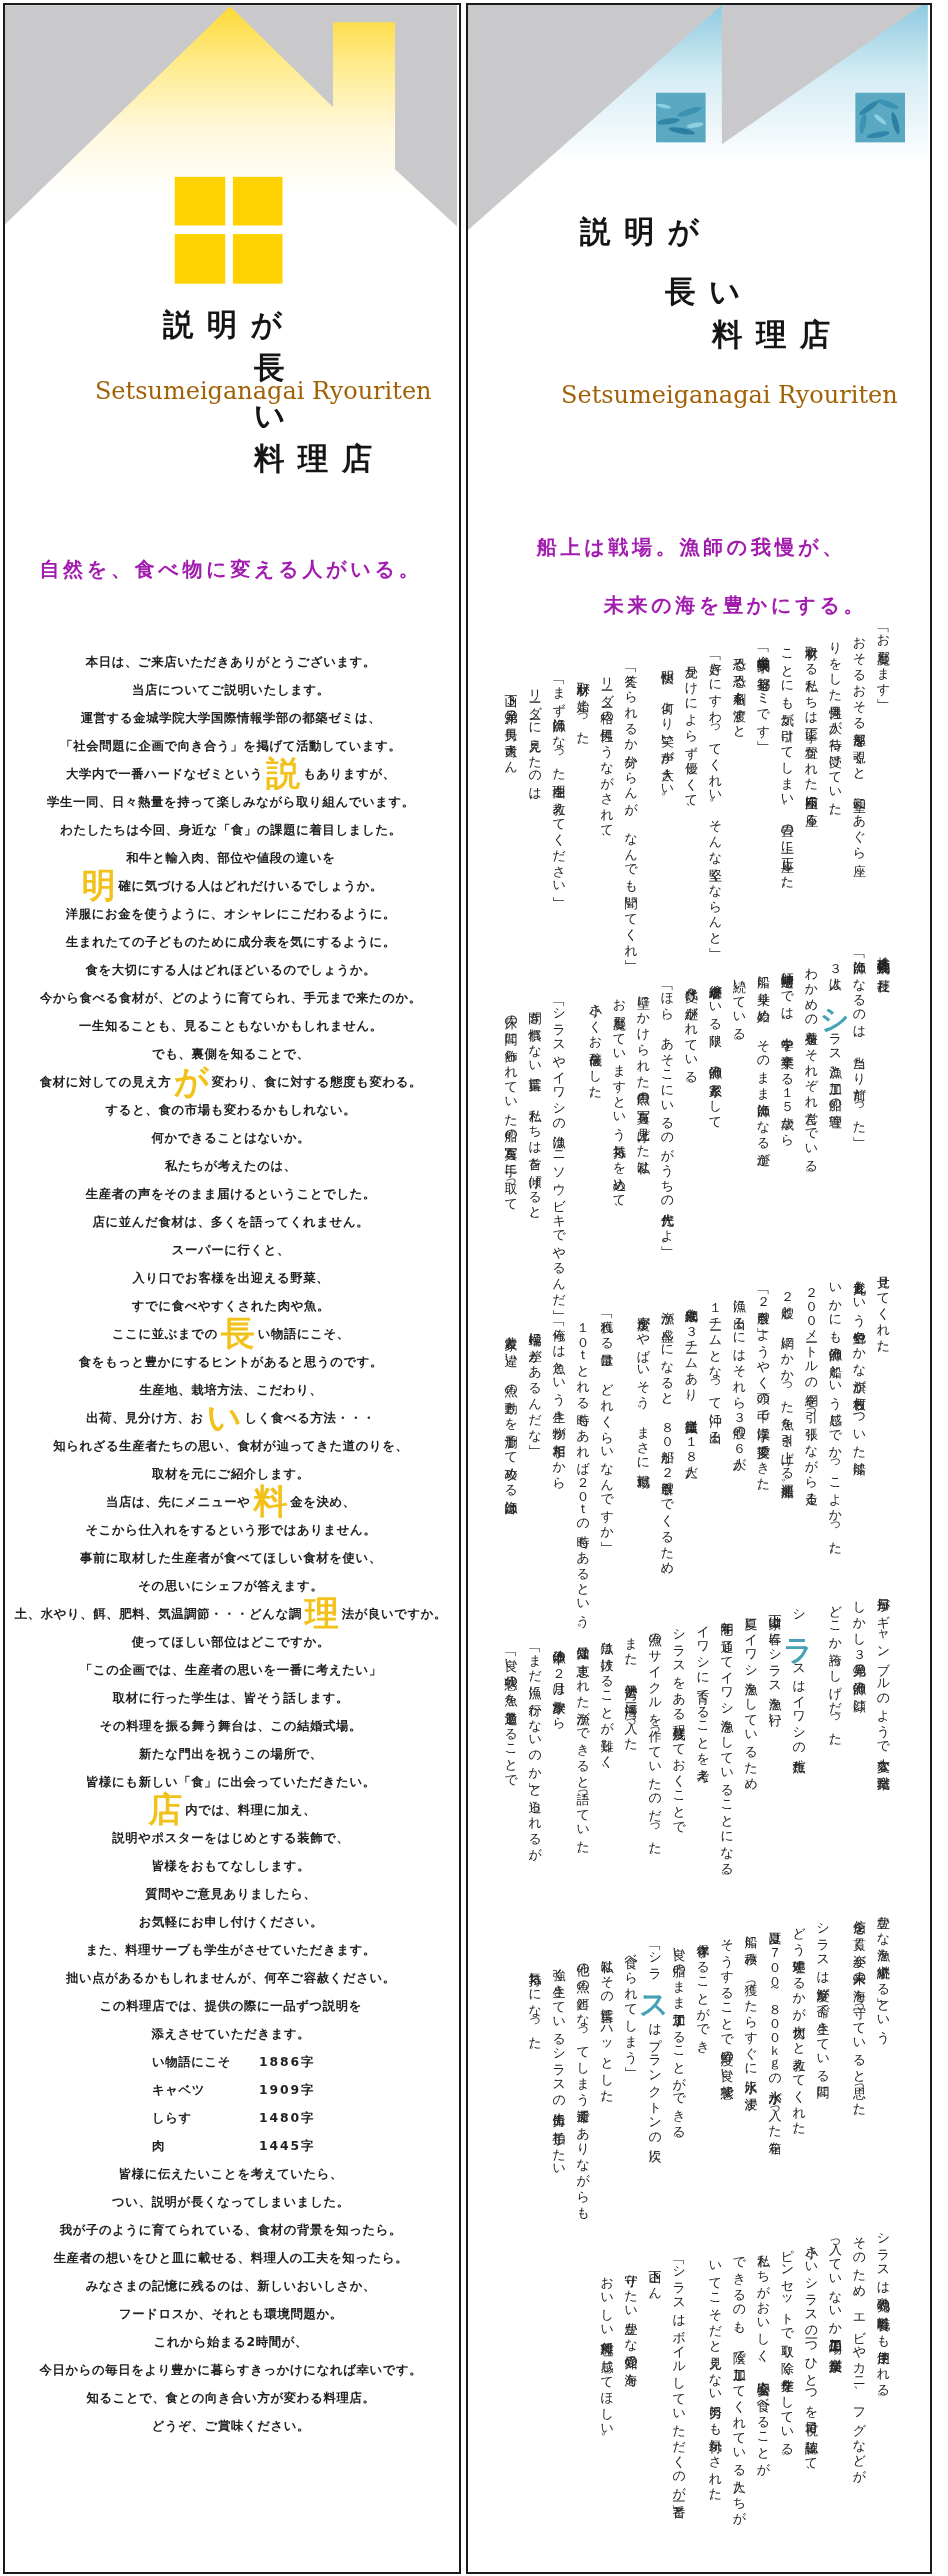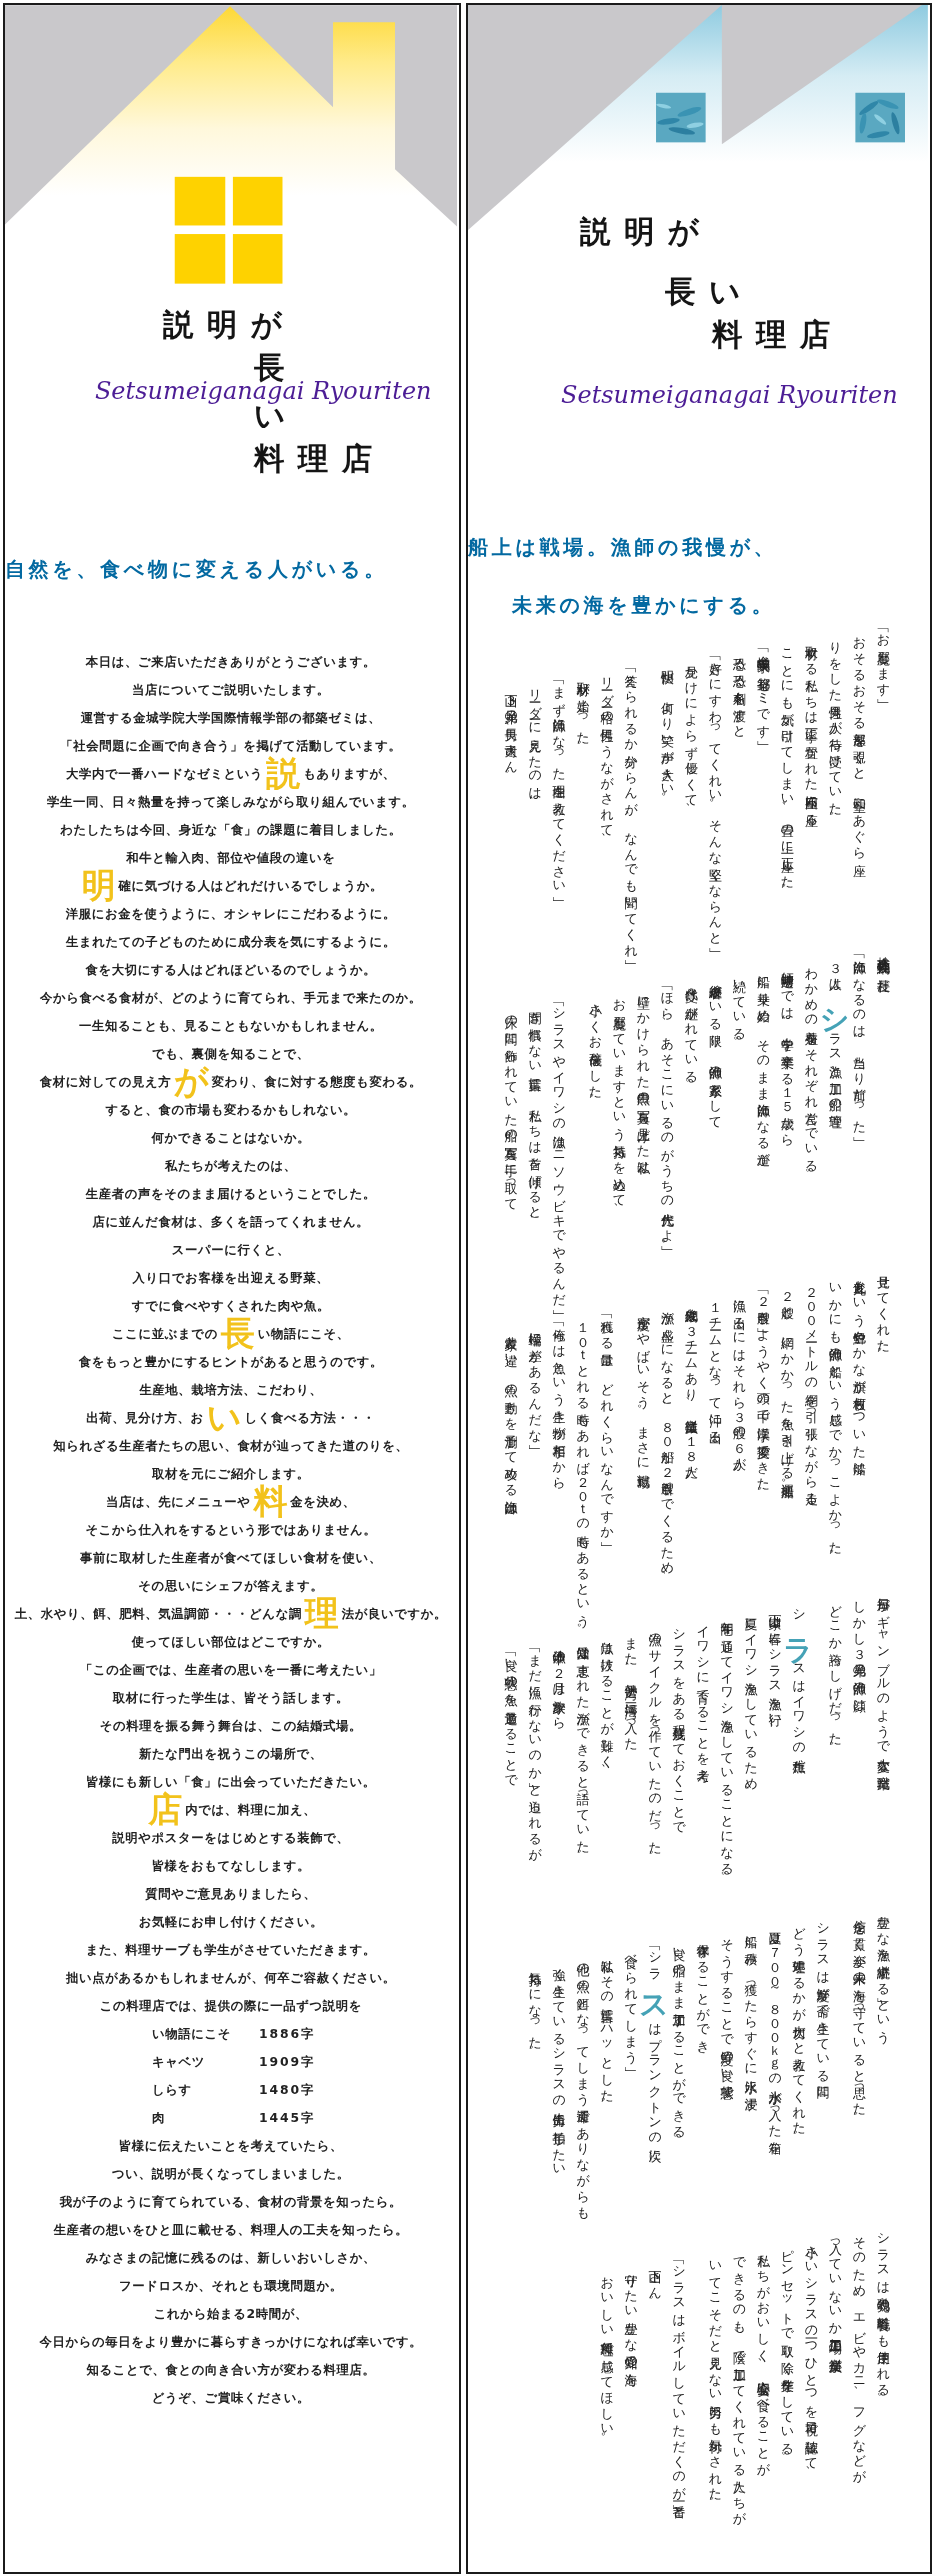--- a/index.html
+++ b/index.html
@@ -16,27 +16,27 @@
   .panel-left { left: 2.9px; width: 458px; }
   .panel-right { left: 466px; width: 466px; }
   .art { position: absolute; left: 0; top: 0; }
 
   .title-line {
     position: absolute; font-size: 30.5px; font-weight: bold; line-height: 1;
     letter-spacing: 13.4px; white-space: nowrap; color: #151515;
     font-family: "DejaVu Sans", sans-serif;
   }
   .script {
-    position: absolute; font-family: "DejaVu Serif", serif; font-style: italic;
-    font-size: 24px; line-height: 1; color: #4c1d95; white-space: nowrap;
+    position: absolute; font-family: "DejaVu Serif", serif; 
+    font-size: 24px; line-height: 1; color: #a16207; white-space: nowrap;
   }
   .subtitle {
-    position: absolute; left: 0; text-align: left; font-size: 20px;
+    position: absolute; left: 0; text-align: center; font-size: 20px;
     font-weight: bold; letter-spacing: 3.7px; line-height: 1.1; white-space: nowrap;
-    color: #0369a1;
+    color: #a21caf;
   }
 
   
   .body-flow { position: absolute; left: 0; top: 643px; width: 452px; }
   .line {
     height: 28px; line-height: 28px; text-align: center;
     font-size: 12.4px; letter-spacing: 0.6px; font-weight: bold;
     white-space: nowrap; color: #222222;
   }
   .hl {
@@ -140,20 +140,21 @@
       <div class="line">新たな門出を祝うこの場所で、</div>
       <div class="line">皆様にも新しい「食」に出会っていただきたい。</div>
       <div class="line"><span></span><span class="hl">店</span><span>内では、料理に加え、</span></div>
       <div class="line">説明やポスターをはじめとする装飾で、</div>
       <div class="line">皆様をおもてなしします。</div>
       <div class="line">質問やご意見ありましたら、</div>
       <div class="line">お気軽にお申し付けください。</div>
       <div class="line">また、料理サーブも学生がさせていただきます。</div>
       <div class="line">拙い点があるかもしれませんが、何卒ご容赦ください。</div>
       <div class="line">この料理店では、提供の際に一品ずつ説明を</div>
+      <div class="line">添えさせていただきます。</div>
 
       <div class="line trow"><span class="tname">い物語にこそ</span><span class="tcount">1886字</span></div>
       <div class="line trow"><span class="tname">キャベツ</span><span class="tcount">1909字</span></div>
       <div class="line trow"><span class="tname">しらす</span><span class="tcount">1480字</span></div>
       <div class="line trow"><span class="tname">肉</span><span class="tcount">1445字</span></div>
 
       <div class="line">皆様に伝えたいことを考えていたら、</div>
       <div class="line">つい、説明が長くなってしまいました。</div>
       <div class="line">我が子のように育てられている、食材の背景を知ったら。</div>
       <div class="line">生産者の想いをひと皿に載せる、料理人の工夫を知ったら。</div>

